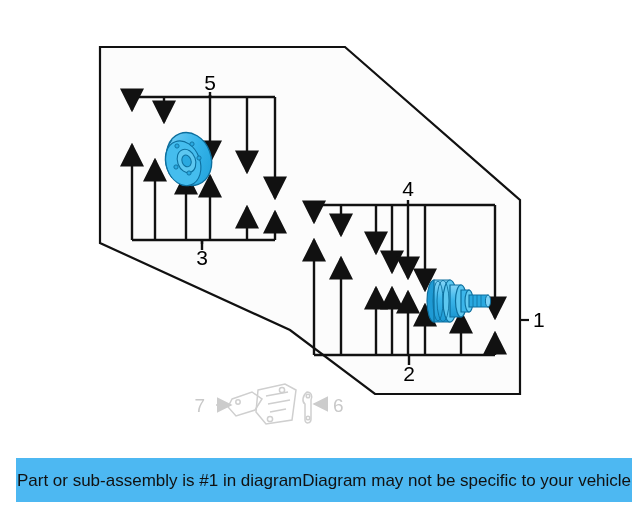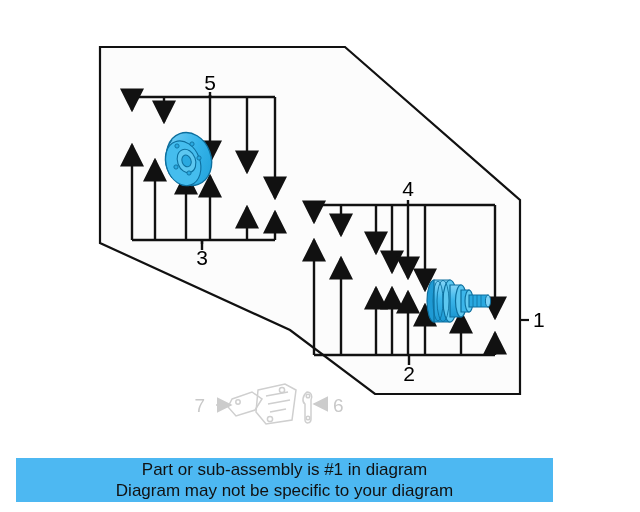--- a/index.html
+++ b/index.html
@@ -36,25 +36,24 @@
   }
   .ghost-label {
     font-family: "Liberation Sans", sans-serif;
     font-size: 19px;
     fill: #c9c9c9;
   }
   .notice-banner {
     position: absolute;
     left: 16px;
     top: 458px;
-    width: 537px;
+    width: 616px;
     height: 44px;
     background: #4db8f2;
     display: flex;
-    flex-direction: column;
     align-items: center;
     justify-content: center;
     box-sizing: border-box;
   }
   .notice-line {
     font-family: "Liberation Sans", sans-serif;
     font-size: 17px;
     color: #111111;
     line-height: 21px;
     white-space: nowrap;
@@ -213,16 +212,16 @@
     <text class="callout-label" x="409" y="381" text-anchor="middle">2</text>
     <text class="callout-label" x="202" y="265" text-anchor="middle">3</text>
     <text class="callout-label" x="408" y="196" text-anchor="middle">4</text>
     <text class="callout-label" x="210" y="90" text-anchor="middle">5</text>
     <text class="ghost-label" x="333" y="412" text-anchor="start">6</text>
     <text class="ghost-label" x="205" y="412" text-anchor="end">7</text>
   </svg>
 
   <div class="notice-banner">
     <div class="notice-line">Part or sub-assembly is #1 in diagram</div>
-    <div class="notice-line">Diagram may not be specific to your diagram</div>
+    <div class="notice-line">Diagram may not be specific to your vehicle</div>
   </div>
 
 </div>
 
 </body></html>

